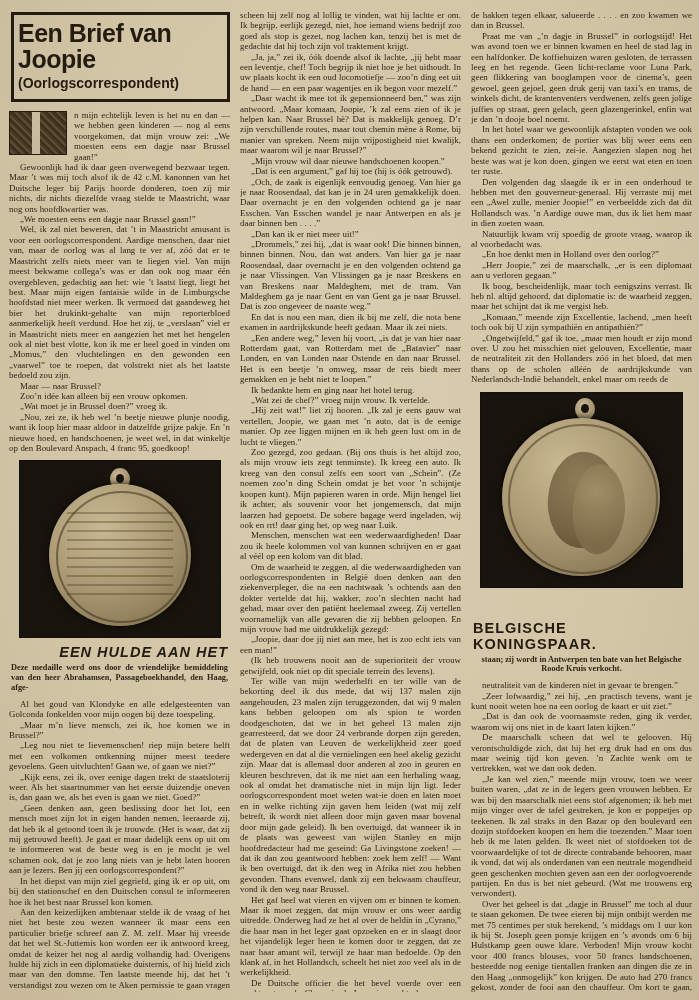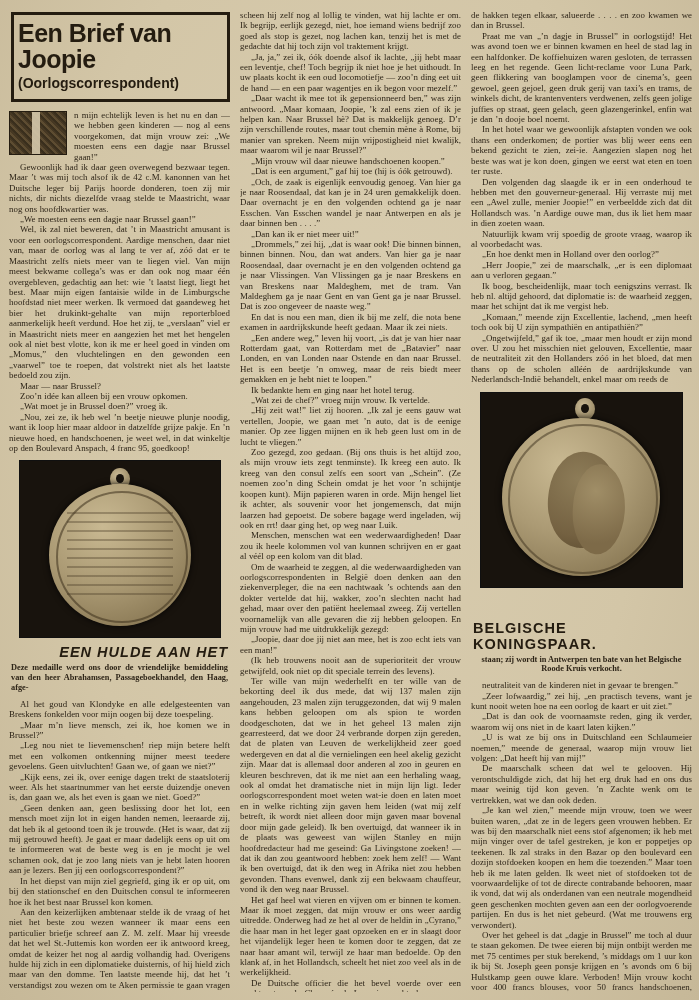--- a/index.html
+++ b/index.html
@@ -113,21 +113,21 @@
       <p class="para">Maar — naar Brussel?</p>
       <p class="para">Zoo’n idée kan alleen bij een vrouw opkomen.</p>
       <p class="para">„Wat moet je in Brussel doen?” vroeg ik.</p>
       <p class="para">„Nou, zei ze, ik heb wel ’n beetje nieuwe plunje noodig, want ik loop hier maar aldoor in datzelfde grijze pakje. En ’n nieuwe hoed, en handschoenen, je weet wel, in dat winkeltje op den Boulevard Anspach, 4 franc 95, goedkoop!</p>
       <div class="photo single-medal">
         <div class="medal-loop"></div>
         <div class="medal-disc"></div>
       </div>
       <div class="section-heading" style="text-align: right; font-style: italic;">EEN HULDE AAN HET</div>
       <p class="caption">Deze medaille werd ons door de vriendelijke bemiddeling van den heer Abrahamsen, Passageboekhandel, den Haag, afge-</p>
-      <p class="para">Al het goud van Klondyke en alle edelgesteenten van Breskens fonkelden voor mijn oogen bij deze toespeling.</p>
+      <p class="para">Al het goud van Klondyke en alle edelgesteenten van Golconda fonkelden voor mijn oogen bij deze toespeling.</p>
       <p class="para">„Maar m’n lieve mensch, zei ik, hoe komen we in Brussel?”</p>
       <p class="para">„Leg nou niet te lievemenschen! riep mijn betere helft met een volkomen ontkenning mijner meest teedere gevoelens. Geen uitvluchten! Gaan we, of gaan we niet?”</p>
       <p class="para">„Kijk eens, zei ik, over eenige dagen trekt de staatsloterij weer. Als het staartnummer van het eerste duizendje oneven is, dan gaan we, als het even is gaan we niet. Goed?”</p>
       <p class="para">„Geen denken aan, geen beslissing door het lot, een mensch moet zijn lot in eigen handen nemen, leeraarde zij, dat heb ik al getoond toen ik je trouwde. (Het is waar, dat zij mij getrouwd heeft). Je gaat er maar dadelijk eens op uit om te informeeren wat de beste weg is en je mocht je wel schamen ook, dat je zoo lang niets van je hebt laten hooren aan je lezers. Ben jij een oorlogscorrespondent?”</p>
       <p class="para">In het diepst van mijn ziel gegriefd, ging ik er op uit, om bij den stationschef en den Duitschen consul te informeeren hoe ik het best naar Brussel kon komen.</p>
       <p class="para">Aan den keizerlijken ambtenaar stelde ik de vraag of het niet het beste zou wezen wanneer ik maar eens een particulier briefje schreef aan Z. M. zelf. Maar hij vreesde dat het wel St.-Juttemis kon worden eer ik antwoord kreeg, omdat de keizer het nog al aardig volhandig had. Overigens hulde hij zich in een diplomatieke duisternis, of hij hield zich maar van den domme. Ten laatste meende hij, dat het ’t verstandigst zou wezen om te Aken permissie te gaan vragen om in België te mogen reizen.</p>
     </div>
   <div class="col">
       <p class="para noindent">scheen hij zelf nog al lollig te vinden, wat hij lachte er om. Ik begrijp, eerlijk gezegd, niet, hoe iemand wiens bedrijf zoo goed als stop is gezet, nog lachen kan, tenzij het is met de gedachte dat hij toch zijn vol traktement krijgt.</p>
       <p class="para">„Ja, ja,” zei ik, óók doende alsof ik lachte, „jij hebt maar een leventje, chef! Toch begrijp ik niet hoe je het uithoudt. In uw plaats kocht ik een oud locomotiefje — zoo’n ding eet uit de hand — en een paar wagentjes en ik begon voor mezelf.”</p>
@@ -166,18 +166,17 @@
         <div class="medal-loop"></div>
         <div class="medal-disc big">
           <div class="portraits"></div>
         </div>
       </div>
       <div class="section-heading" style="text-align: left; margin-top: 32px;">BELGISCHE KONINGSPAAR.</div>
       <p class="caption" style="text-align: center;">staan; zij wordt in Antwerpen ten bate van het Belgische Roode Kruis verkocht.</p>
       <p class="para">neutraliteit van de kinderen niet in gevaar te brengen.”</p>
       <p class="para">„Zeer lofwaardig,” zei hij, „en practisch tevens, want je kunt nooit weten hoe na een oorlog de kaart er uit ziet.”</p>
       <p class="para">„Dat is dan ook de voornaamste reden, ging ik verder, waarom wij ons niet in de kaart laten kijken.”</p>
-      <p class="para">„U is wat ze bij ons in Duitschland een Schlaumeier noemen,” meende de generaal, waarop mijn vrouw liet volgen: „Dat heeft hij van mij!”</p>
       <p class="para">De maarschalk scheen dat wel te gelooven. Hij verontschuldigde zich, dat hij het erg druk had en ons dus maar weinig tijd kon geven. ’n Zachte wenk om te vertrekken, wat we dan ook deden.</p>
       <p class="para">„Je kan wel zien,” meende mijn vrouw, toen we weer buiten waren, „dat ze in de legers geen vrouwen hebben. Er was bij den maarschalk niet eens stof afgenomen; ik heb met mijn vinger over de tafel gestreken, je kon er poppetjes op teekenen. Ik zal straks in den Bazar op den boulevard een dozijn stofdoeken koopen en hem die toezenden.” Maar toen heb ik me laten gelden. Ik weet niet of stofdoeken tot de voorwaardelijke of tot de directe contrabande behooren, maar ik vond, dat wij als onderdanen van een neutrale mogendheid geen geschenken mochten geven aan een der oorlogvoerende partijen. En dus is het niet gebeurd. (Wat me trouwens erg verwondert).</p>
       <p class="para">Over het geheel is dat „dagje in Brussel” me toch al duur te staan gekomen. De twee eieren bij mijn ontbijt werden me met 75 centimes per stuk berekend, ’s middags om 1 uur kon ik bij St. Joseph geen ponsje krijgen en ’s avonds om 6 bij Hulstkamp geen ouwe klare. Verboden! Mijn vrouw kocht voor 400 francs blouses, voor 50 francs handschoenen, besteedde nog eenige tientallen franken aan dingen die ze in den Haag „onmogelijk” kon krijgen. De auto had 270 francs gekost, zonder de fooi aan den chauffeur. Om kort te gaan, eer we in Sas van Gent waren hadden die paar daagjes in Brussel me een klein burgermans-oorlogsinkomentje gekost. En weer op vaderlandschen bodem terug, had ik alle gelegenheid om na te denken over de dwaasheden waartoe een oorlogscorrespondent komen kan, wanneer hij zijn vrouw meeneemt.</p>
     </div>
 </div>
 
 </body></html>

